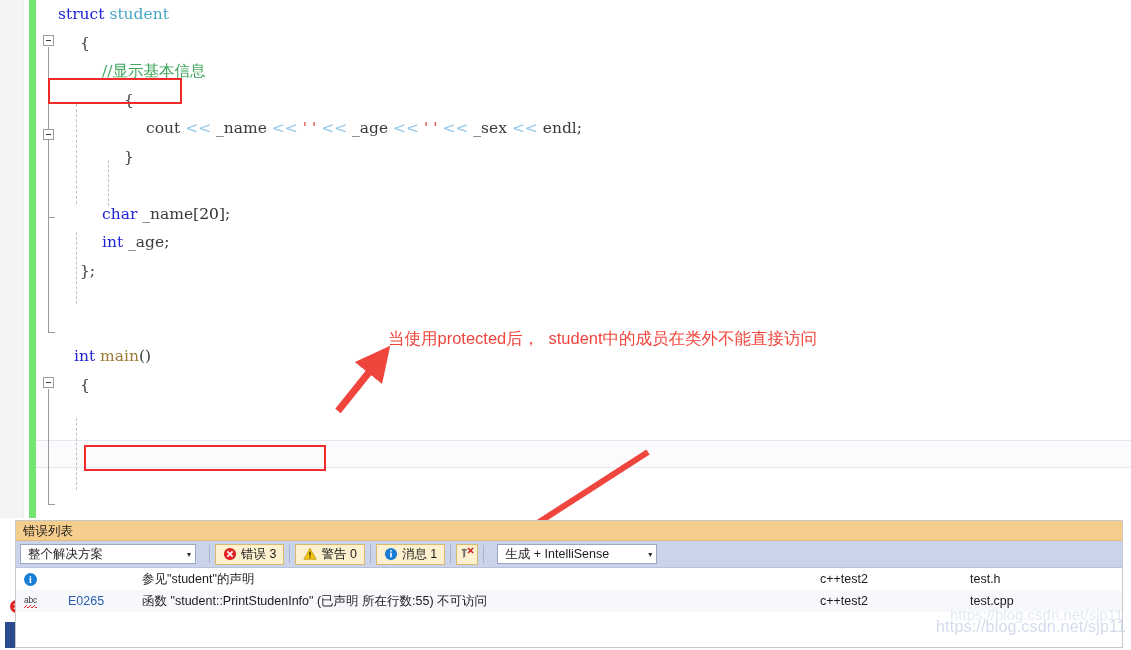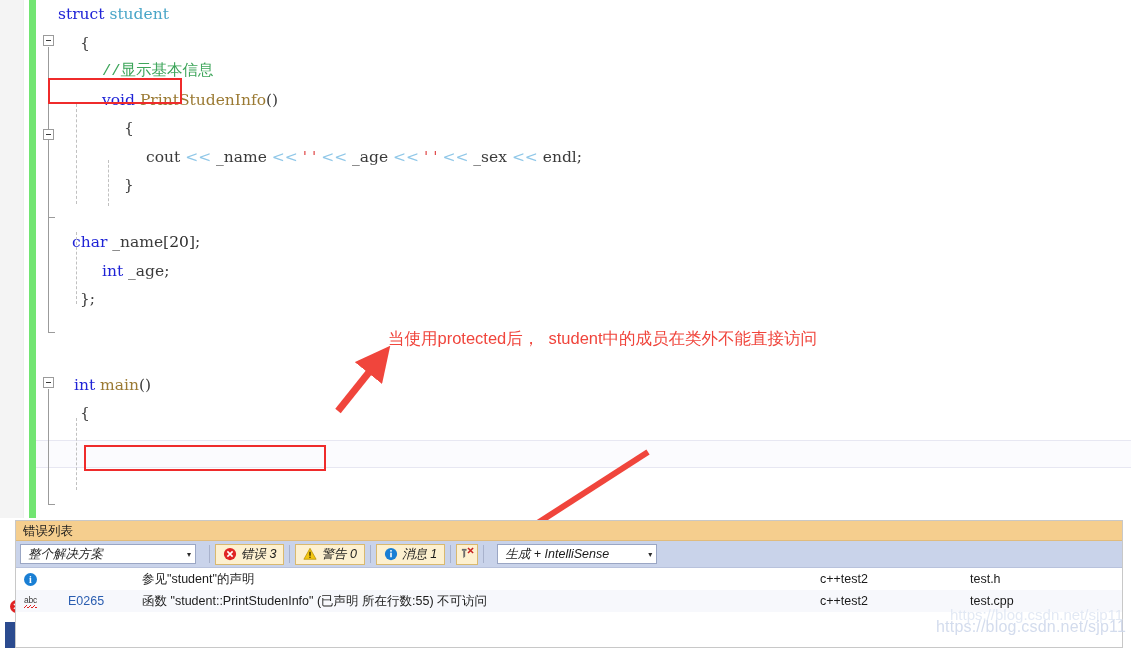--- a/index.html
+++ b/index.html
@@ -91,21 +91,20 @@
     background: #ffffff; border: 1px solid #c8c8c8;
   }
   .errpanel-title {
     height: 20px; background: #f5ce8e; border-bottom: 1px solid #e0bb7c;
     font-size: 12.5px; color: #1b1b1b; padding: 2px 0 0 7px;
   }
   .errpanel-toolbar {
     height: 27px; background: #c9d3ea;
     display: flex; align-items: center; padding: 0 4px;
     border-bottom: 1px solid #b8c2dc;
-    font-style: italic;
   }
   .combo {
     height: 20px; background: #ffffff; border: 1px solid #9aa6c4;
     display: flex; align-items: center; justify-content: space-between;
     font-size: 12.5px; color: #1b1b1b; padding: 0 4px 0 7px;
   }
   .combo .caret { font-size: 8px; color: #2b2b2b; margin-left: 8px; }
   .combo-scope { width: 176px; margin-right: 8px; }
   .combo-build { width: 160px; margin-left: 8px; }
   .sep { width: 1px; height: 18px; background: #a8b2cc; margin: 0 5px; }
@@ -191,27 +190,26 @@
 
   <div class="editor">
     <div class="editor-leftmargin"></div>
     <div class="change-bar"></div>
 
     <div class="current-line"></div>
 
     <div class="code-area" id="code-area">
         <div class="line" style="padding-left: 22px;"><span class="kw">struct</span><span class="punct"> </span><span class="type">student</span></div>
         <div class="line" style="padding-left: 44px;"><span class="punct">{</span></div>
-        <div class="line" style="padding-left: 66px; font-family: Liberation Mono, monospace;"><span class="cmt">//显示基本信息</span></div>
-        <div class="line" style="padding-left: 66px;"><span class="kw">void</span><span class="punct"> </span><span class="fn">PrintStudenInfo</span><span class="punct">()</span></div>
+        <div class="line" style="padding-left: 66px;"><span class="cmt">//显示基本信息</span></div>
         <div class="line" style="padding-left: 88px;"><span class="punct">{</span></div>
         <div class="line" style="padding-left: 110px;"><span class="id">cout </span><span class="op">&lt;&lt;</span><span class="id"> _name </span><span class="op">&lt;&lt;</span><span class="id"> </span><span class="str">' '</span><span class="id"> </span><span class="op">&lt;&lt;</span><span class="id"> _age </span><span class="op">&lt;&lt;</span><span class="id"> </span><span class="str">' '</span><span class="id"> </span><span class="op">&lt;&lt;</span><span class="id"> _sex </span><span class="op">&lt;&lt;</span><span class="id"> endl;</span></div>
         <div class="line" style="padding-left: 88px;"><span class="punct">}</span></div>
         <div class="line blank" style="padding-left: 22px;">&nbsp;</div>
-        <div class="line" style="padding-left: 36px;"><span class="kw">char</span><span class="id"> _name</span><span class="punct">[</span><span class="num">20</span><span class="punct">];</span></div>
+        <div class="line" style="padding-left: 66px;"><span class="kw">char</span><span class="id"> _name</span><span class="punct">[</span><span class="num">20</span><span class="punct">];</span></div>
         <div class="line" style="padding-left: 66px;"><span class="kw">int</span><span class="id"> _age;</span></div>
         <div class="line" style="padding-left: 44px;"><span class="punct">};</span></div>
         <div class="line blank" style="padding-left: 22px;">&nbsp;</div>
         <div class="line blank" style="padding-left: 22px;">&nbsp;</div>
         <div class="line" style="padding-left: 22px; margin-left: 16px;"><span class="kw">int</span><span class="punct"> </span><span class="fn">main</span><span class="punct">()</span></div>
         <div class="line" style="padding-left: 44px;"><span class="punct">{</span></div>
         <div class="line" style="padding-left: 66px;"></div>
       </div>
 
     <div class="collapse-box" style="left:43px; top:35px;"></div>

